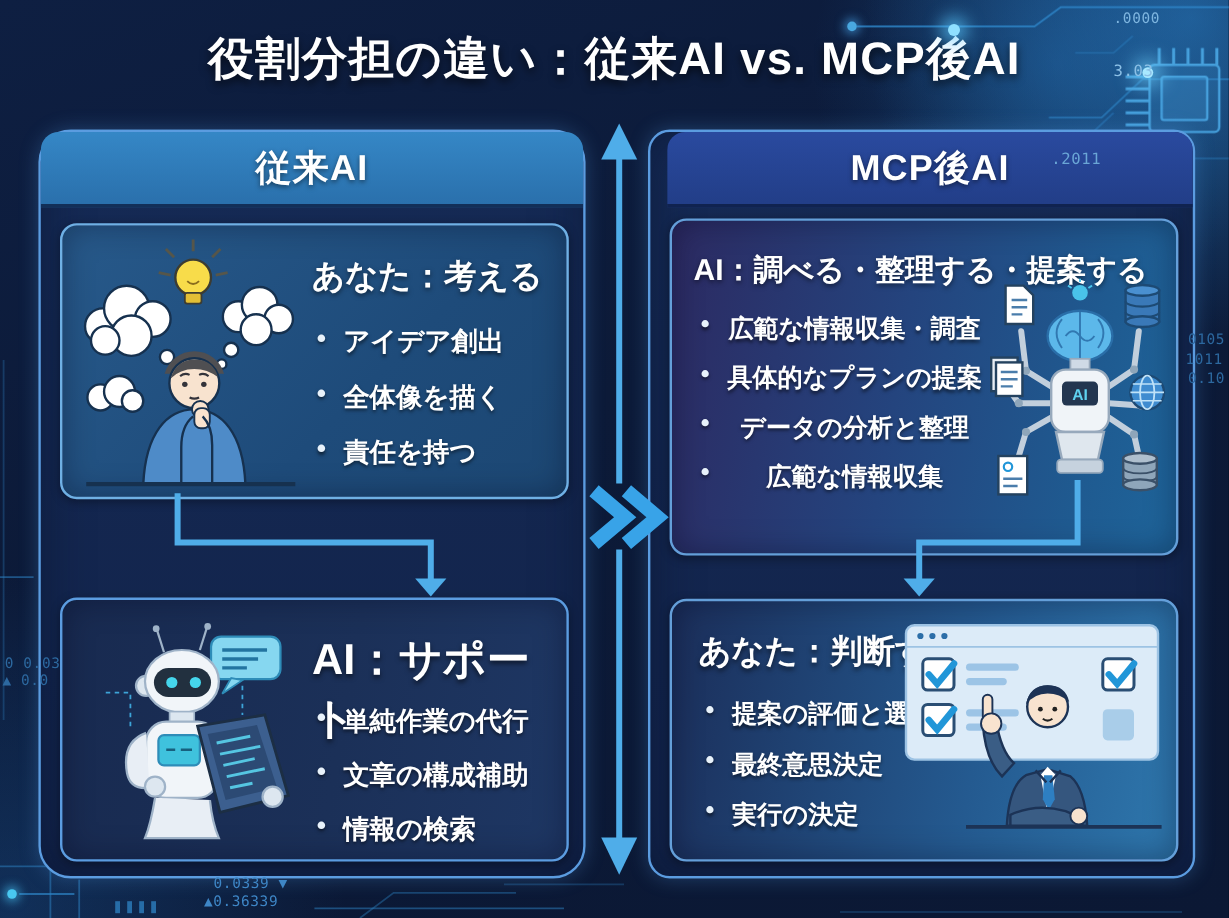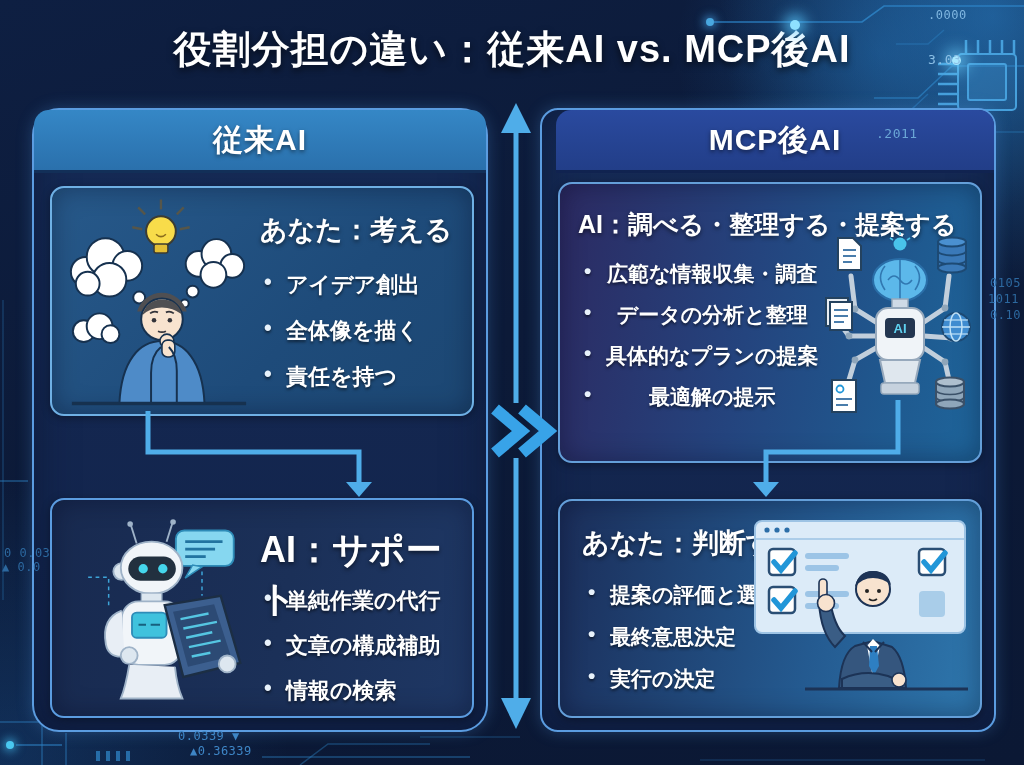--- a/index.html
+++ b/index.html
@@ -97,21 +97,21 @@
   .num.dim{color:#2c689f;}
   .n-top1{left:928px;top:8px;color:#7fb6e0;}
   .n-top2{left:928px;top:52px;color:#8cc0e6;font-size:13px;}
   .n-top3{left:876px;top:90px;color:#6aa6d6;font-size:13px;margin-top:36px;}
   .n-r1{left:990px;top:276px;}
   .n-r2{left:988px;top:292px;}
   .n-r3{left:990px;top:308px;}
   .n-l1{left:4px;top:546px;text-align:center;}
   .n-l2{left:2px;top:560px;}
   .n-b1{left:178px;top:729px;}
-  .n-b2{left:170px;top:744px;margin-left:20px;}
+  .n-b2{left:170px;top:744px;}
 
   .glow-dot{position:absolute;border-radius:50%;z-index:1;}
   .gd1{left:790px;top:20px;width:10px;height:10px;background:#8fe0ff;box-shadow:0 0 14px 6px rgba(90,200,255,.75);}
   .gd2{left:952px;top:56px;width:9px;height:9px;background:#a8e8ff;box-shadow:0 0 16px 7px rgba(110,210,255,.7);}
   .gd3{left:706px;top:18px;width:8px;height:8px;background:#49a8e0;box-shadow:0 0 8px 3px rgba(70,160,230,.6);}
   .gd4{left:6px;top:741px;width:8px;height:8px;background:#49c8f0;box-shadow:0 0 8px 3px rgba(70,190,240,.6);}
 </style>
 </head>
 <body>
 
@@ -295,23 +295,23 @@
     </div>
   </div>
 
   <div class="panel right">
     <div class="panel-header">MCP後AI</div>
 
     <div class="box r-top">
       <div class="heading">AI：調べる・整理する・提案する</div>
       <ul class="bullets">
         <li>広範な情報収集・調査</li>
+        <li>具体的なプランの提案</li>
         <li>データの分析と整理</li>
-        <li>具体的なプランの提案</li>
-        <li>最適解の提示</li>
+        <li>広範な情報収集</li>
       </ul>
 
       <svg class="illu-mcp" width="150" height="205" viewBox="0 0 150 205">
         <g>
           <circle cx="76" cy="12" r="6.5" fill="#49c3ea"></circle>
           <g stroke="#49c3ea" stroke-width="1.6">
               <line x1="76" y1="0" x2="76" y2="3"></line>
               <line x1="66" y1="6" x2="69" y2="8"></line>
               <line x1="86" y1="6" x2="83" y2="8"></line>
             </g>

